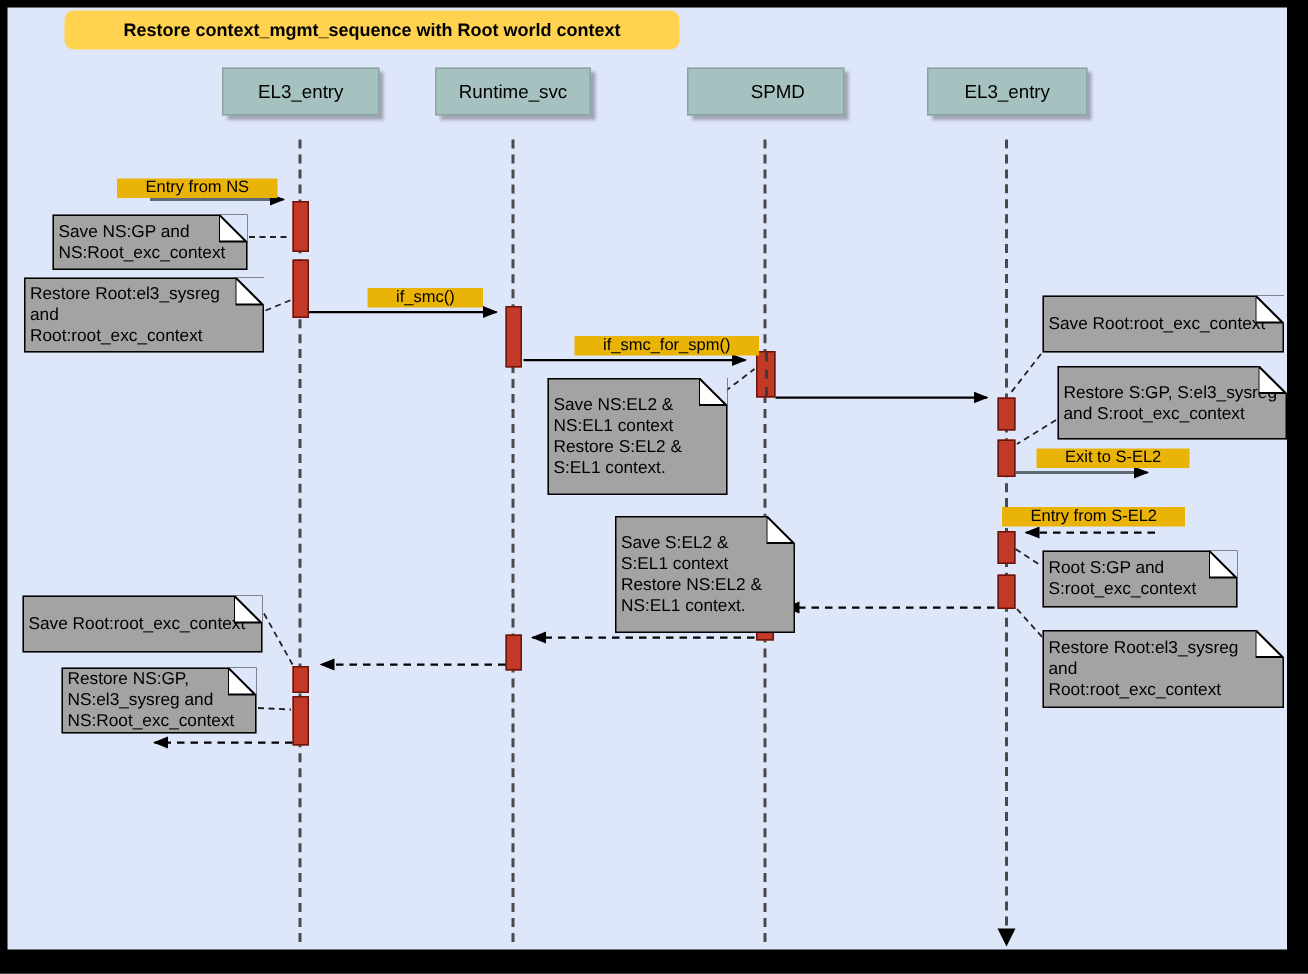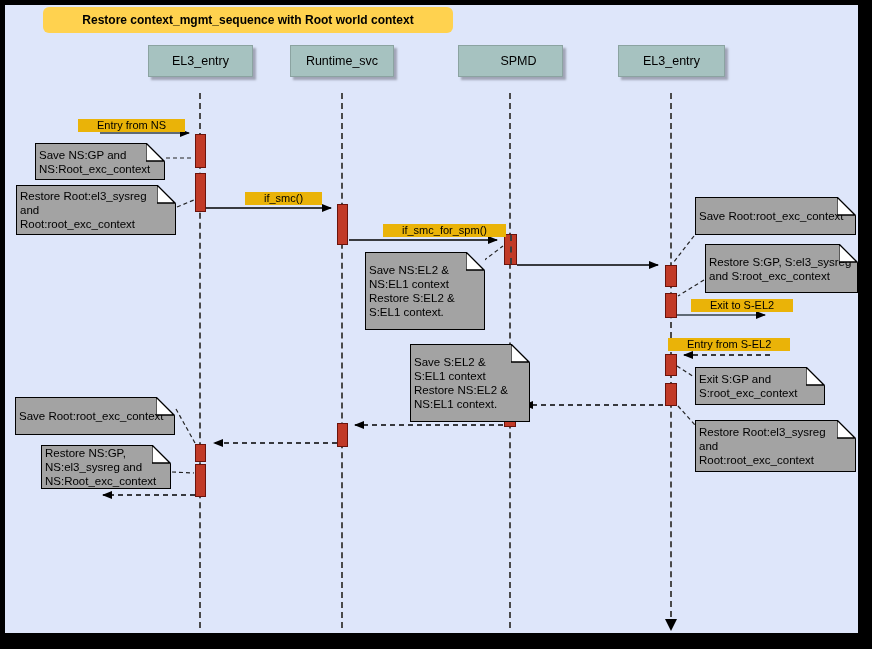--- a/index.html
+++ b/index.html
@@ -160,21 +160,21 @@
         <path d="M0,0 L18,18 L0,18 Z" fill="#fff" stroke="#000" stroke-width="1.3"></path>
     </svg>
     <div class="ntext">Restore S:GP, S:el3_sysreg
 and S:root_exc_context</div>
   </div>
   <div class="note" style="left:695px;top:367px;width:130px;height:38px;">
     <svg class="fold" width="19" height="19" viewBox="0 0 19 19">
       <path d="M0,0 H19 V19 Z" fill="#dee6fa"></path>
         <path d="M0,0 L18,18 L0,18 Z" fill="#fff" stroke="#000" stroke-width="1.3"></path>
     </svg>
-    <div class="ntext">Exit S:GP and
+    <div class="ntext">Root S:GP and
 S:root_exc_context</div>
   </div>
   <div class="note" style="left:695px;top:420px;width:161px;height:52px;">
     <svg class="fold" width="19" height="19" viewBox="0 0 19 19">
       <path d="M0,0 H19 V19 Z" fill="#dee6fa"></path>
         <path d="M0,0 L18,18 L0,18 Z" fill="#fff" stroke="#000" stroke-width="1.3"></path>
     </svg>
     <div class="ntext">Restore Root:el3_sysreg
 and
 Root:root_exc_context</div>

